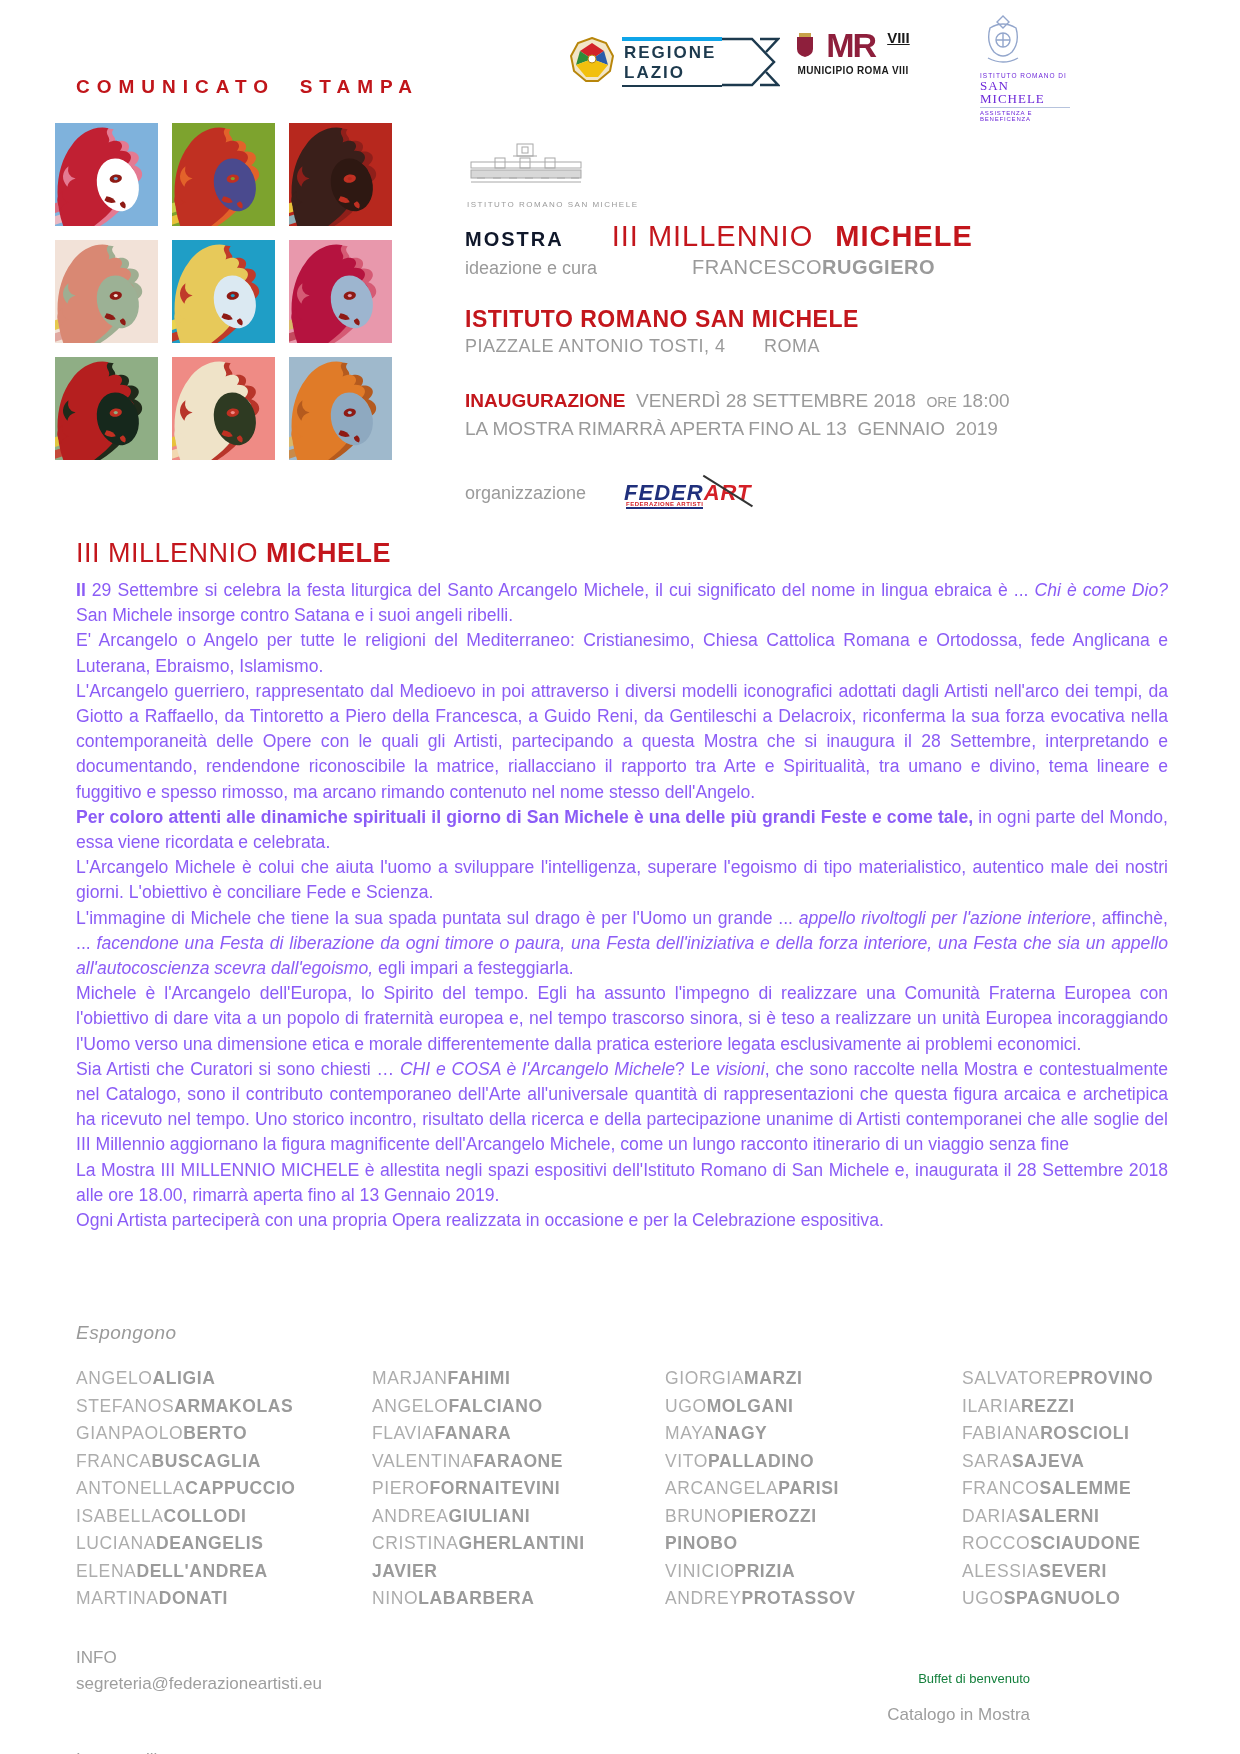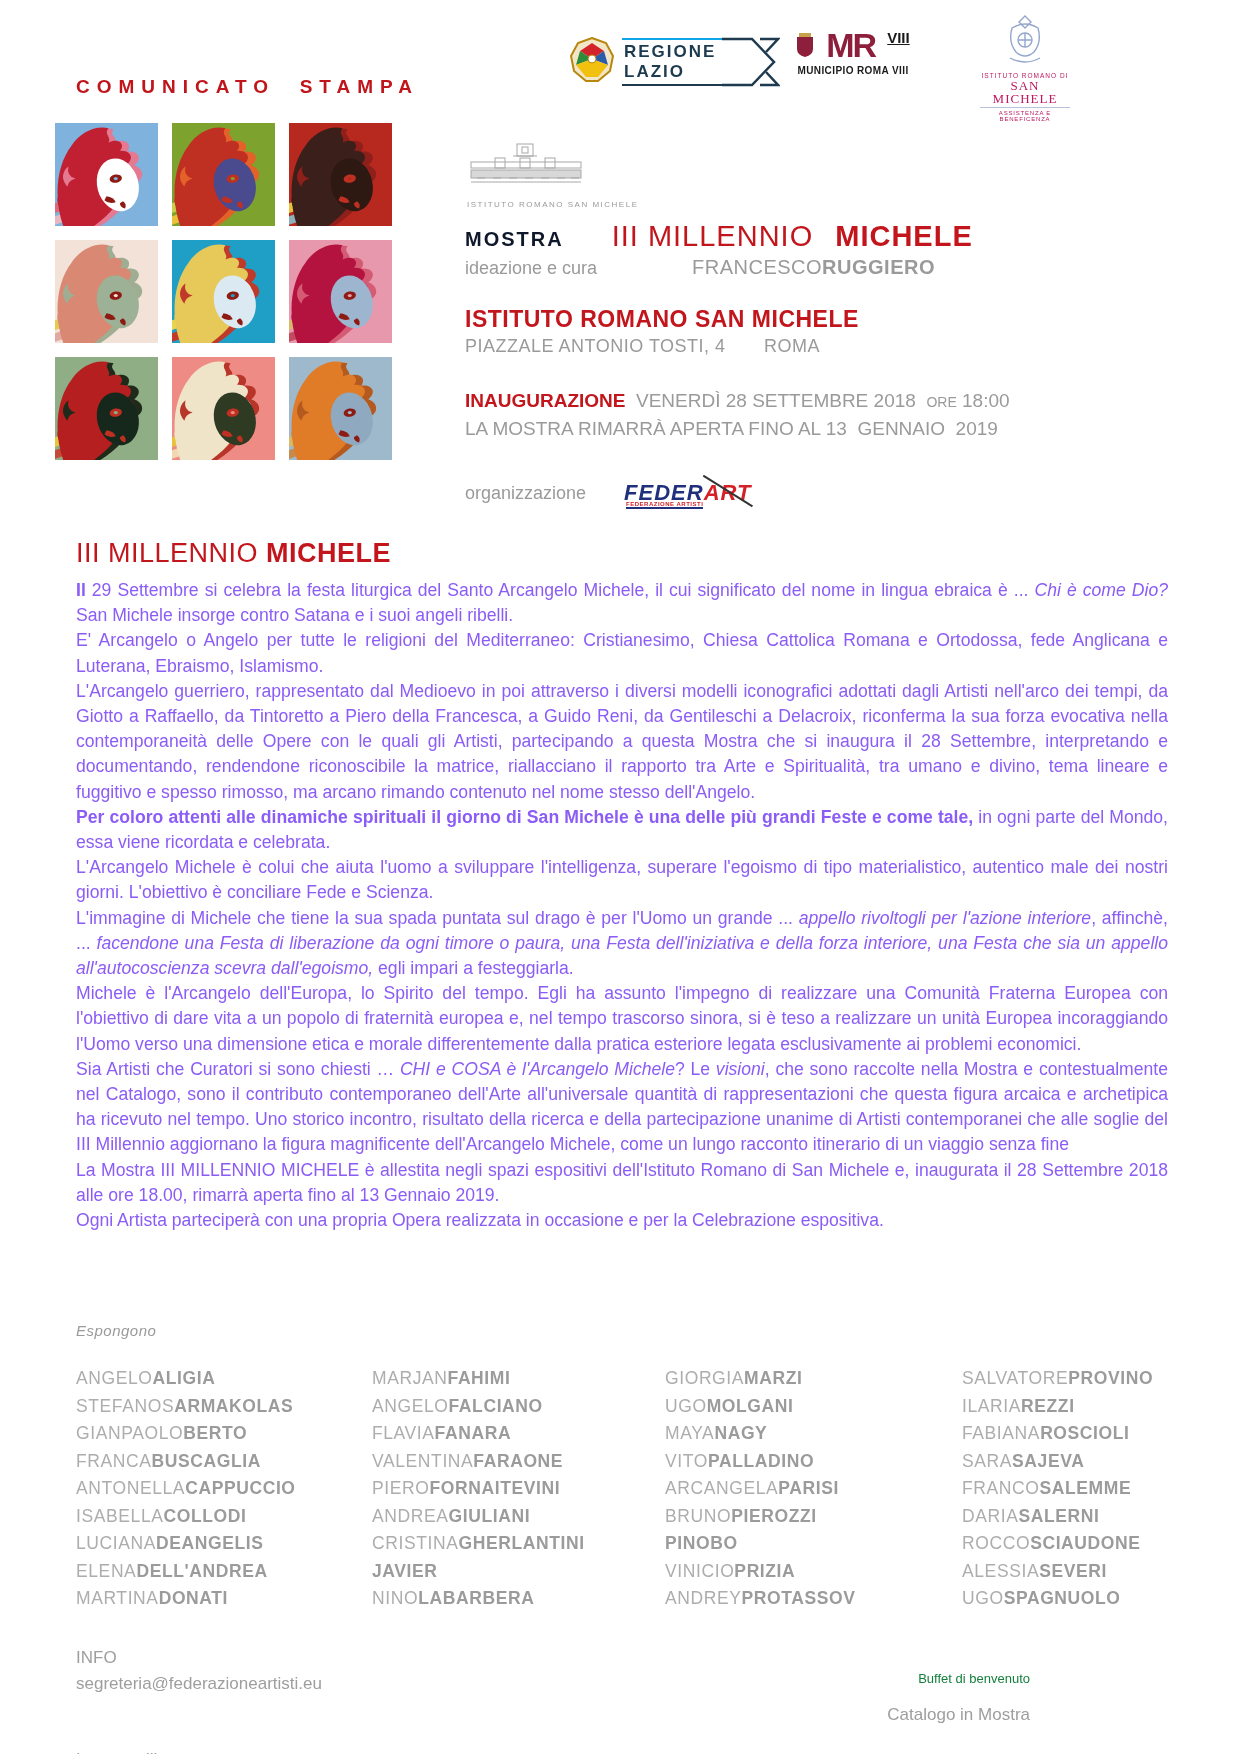--- a/index.html
+++ b/index.html
@@ -10,29 +10,29 @@
     font-family:"Liberation Sans", sans-serif;
   }
   
   .press-title {
     position:absolute; left:76px; top:76px;
     font-size:19px; font-weight:bold; letter-spacing:7px; color:#c0151a;
     white-space:pre;
   }
   .logo-regione { position:absolute; left:570px; top:36px; display:flex; align-items:center; gap:8px; }
   .regione-text { display:flex; align-items:center; }
-  .regione-lines { border-top:2px solid #0ea5e9; border-bottom:2px solid #1d3a4e; padding:2px 6px 2px 2px; }
+  .regione-lines { border-top:4px solid #0ea5e9; border-bottom:2px solid #1d3a4e; padding:2px 6px 2px 2px; }
   .regione-lines div { font-size:17px; font-weight:bold; color:#1d3a4e; letter-spacing:2px; line-height:20px; }
   .logo-mr { position:absolute; left:788px; top:28px; width:130px; text-align:center; }
   .mr-row { display:flex; align-items:flex-start; justify-content:center; gap:12px; }
   .mr-shield { margin-top:4px; }
   .mr-big { font-size:34px; font-weight:bold; color:#8e1f3c; line-height:34px; letter-spacing:-2px; }
   .mr-viii { font-size:15px; font-weight:bold; color:#1a1a1a; line-height:15px; margin-top:2px;text-decoration:underline; }
   .mr-caption { font-size:10px; font-weight:bold; color:#1a1a1a; margin-top:3px; letter-spacing:.4px; }
-  .logo-irsm { position:absolute; left:980px; top:14px; width:90px; text-align:center; color:#be185d; }
+  .logo-irsm { position:absolute; left:980px; top:14px; width:90px; text-align:left; color:#6d28d9; }
   .irsm-l1 { font-size:6.5px; letter-spacing:1px; margin-top:2px; }
   .irsm-l2 { font-family:"Liberation Serif", serif; font-variant:small-caps; font-size:13px; letter-spacing:1px; line-height:13px; }
   .irsm-l3 { font-size:6px; letter-spacing:.8px; border-top:1px solid #b6c3dd; margin-top:2px; padding-top:2px; }
   
   .art-grid {
     position:absolute; left:55px; top:123px; width:337px;
     display:grid; grid-template-columns:repeat(3,103px); grid-auto-rows:103px; gap:14px;
   }
   .art-grid svg { display:block; width:103px; height:103px; }
   
@@ -64,21 +64,21 @@
   .article-title { position:absolute; left:76px; top:538px; font-size:27px; color:#c3161c; letter-spacing:.5px; }
   .article-title b { font-weight:bold; }
   .article-body {
     position:absolute; left:76px; top:578px; width:1092px;
     font-size:17.6px; line-height:25.2px; color:#8b5cf6; text-align:justify;
   }
   .article-body p { margin:0; }
   .article-body .i { font-style:italic; }
   .article-body .b { font-weight:bold; }
   
-  .espongono { position:absolute; left:76px; top:1322px; font-size:15px; font-style:italic; color:#9a9a9a; letter-spacing:.5px; }
+  .espongono { position:absolute; left:76px; top:1322px; font-size:19px; font-style:italic; color:#9a9a9a; letter-spacing:.5px; }
   .artist-col { position:absolute; top:1365px; font-size:17.5px; line-height:27.5px; color:#adadad; letter-spacing:.6px; white-space:nowrap; }
   .artist-col .ln { font-weight:bold; color:#9b9b9b; }
   #col0 { left:76px; } #col1 { left:372px; } #col2 { left:665px; } #col3 { left:962px; }
   
   .footer-info { position:absolute; left:76px; top:1645px; font-size:17px; color:#9e9e9e; line-height:26px; }
   .footer-entry { position:absolute; left:76px; top:1750px; font-size:17px; color:#9e9e9e; }
   .footer-right1 { position:absolute; left:730px; top:1671px; width:300px; text-align:right; font-size:13px; color:#15803d; }
   .footer-right2 { position:absolute; left:730px; top:1705px; width:300px; text-align:right; font-size:17px; color:#9e9e9e; }
   a.mail { color:#9e9e9e; text-decoration:none; }
 </style>

